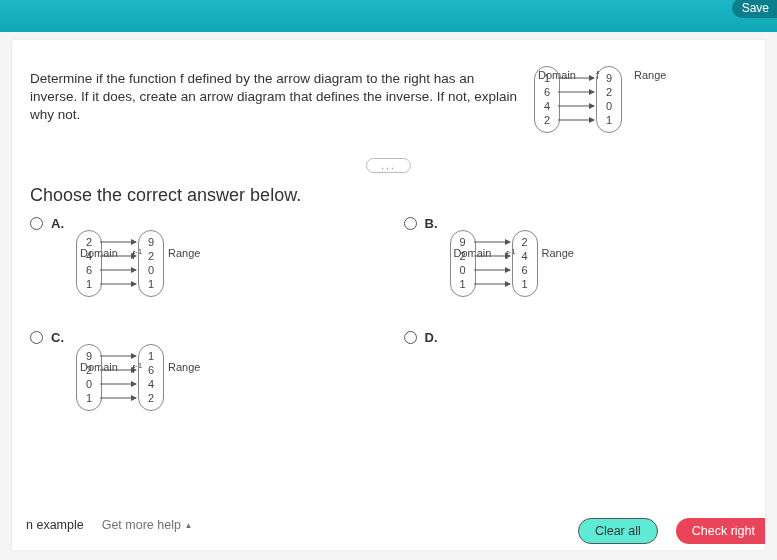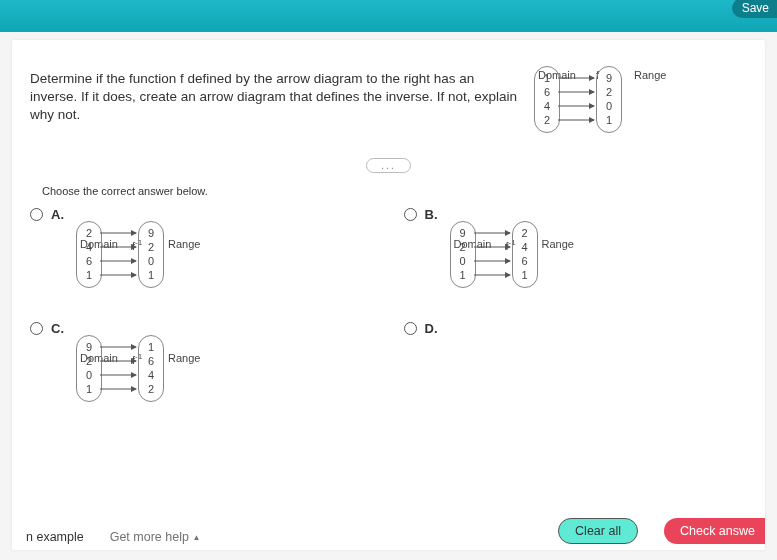--- a/index.html
+++ b/index.html
@@ -10,28 +10,28 @@
 .q-row{display:flex;gap:14px;align-items:center}
 .q-text{font-size:13.5px;line-height:1.35;flex:1;max-width:490px}
 .diagram{position:relative;font-size:10px;color:#444}
 .diagram .lbl{position:absolute;top:17px;font-size:11px}
 .ovals{display:flex;gap:36px;margin-top:14px;position:relative}
 .oval{border:1px solid #888;border-radius:20px;padding:6px 6px;display:flex;flex-direction:column;gap:3px;align-items:center;min-width:26px}
 .oval span{font-size:11px;line-height:1}
 svg.arrows{position:absolute;left:0;top:0;pointer-events:none}
 .sep{display:flex;justify-content:center;margin:16px 0 12px}
 .sep-pill{border:1px solid #bbb;border-radius:10px;padding:1px 14px;font-size:10px;letter-spacing:2px;background:#fff;color:#888}
-.instr{font-size:11px;margin:8px 12px 10px}
+.instr{font-size:18px;margin:8px 0 10px}
 .choices{display:grid;grid-template-columns:1fr 1fr;gap:18px 30px}
 .choice{display:flex;gap:8px;align-items:flex-start;font-size:13px}
 .radio{width:13px;height:13px;border:1.5px solid #555;border-radius:50%;margin-top:1px;flex:none}
 .choice-label{font-weight:bold;margin-right:4px}
 .choice-body{flex:1}
 .dtext{font-size:12.5px;line-height:1.3}
-.footer{position:absolute;bottom:6px;left:0;right:0;display:flex;align-items:flex-end;gap:26px;padding:0 14px}
+.footer{position:absolute;bottom:6px;left:0;right:0;display:flex;align-items:flex-start;gap:18px;padding:0 14px}
 .ex{font-size:12.5px;color:#333}
 .help{font-size:12.5px;color:#737373}
 .help .tri{font-size:8px;vertical-align:middle}
 .spacer{flex:1}
 .clear{border:1.5px solid #555;border-radius:16px;padding:5px 16px;font-size:12.5px;background:#5eead4}
 .check{background:#e9445a;color:#fff;border-radius:16px 0 0 16px;padding:6px 10px 6px 16px;font-size:12.5px;margin-right:-14px}
 .finv{font-size:11px}
 .finv sup{font-size:8px}
 </style>
 </head>
@@ -185,15 +185,15 @@
       <span class="choice-label">D.</span>
     </div>
 
   </div>
 
   <div class="footer">
     <span class="ex">n example</span>
     <span class="help"><span>Get more help</span> <span class="tri">▲</span></span>
     <div class="spacer"></div>
     <div class="clear">Clear all</div>
-    <div class="check">Check answe</div>
+    <div class="check">Check right</div>
   </div>
 </div>
 
 </body></html>

